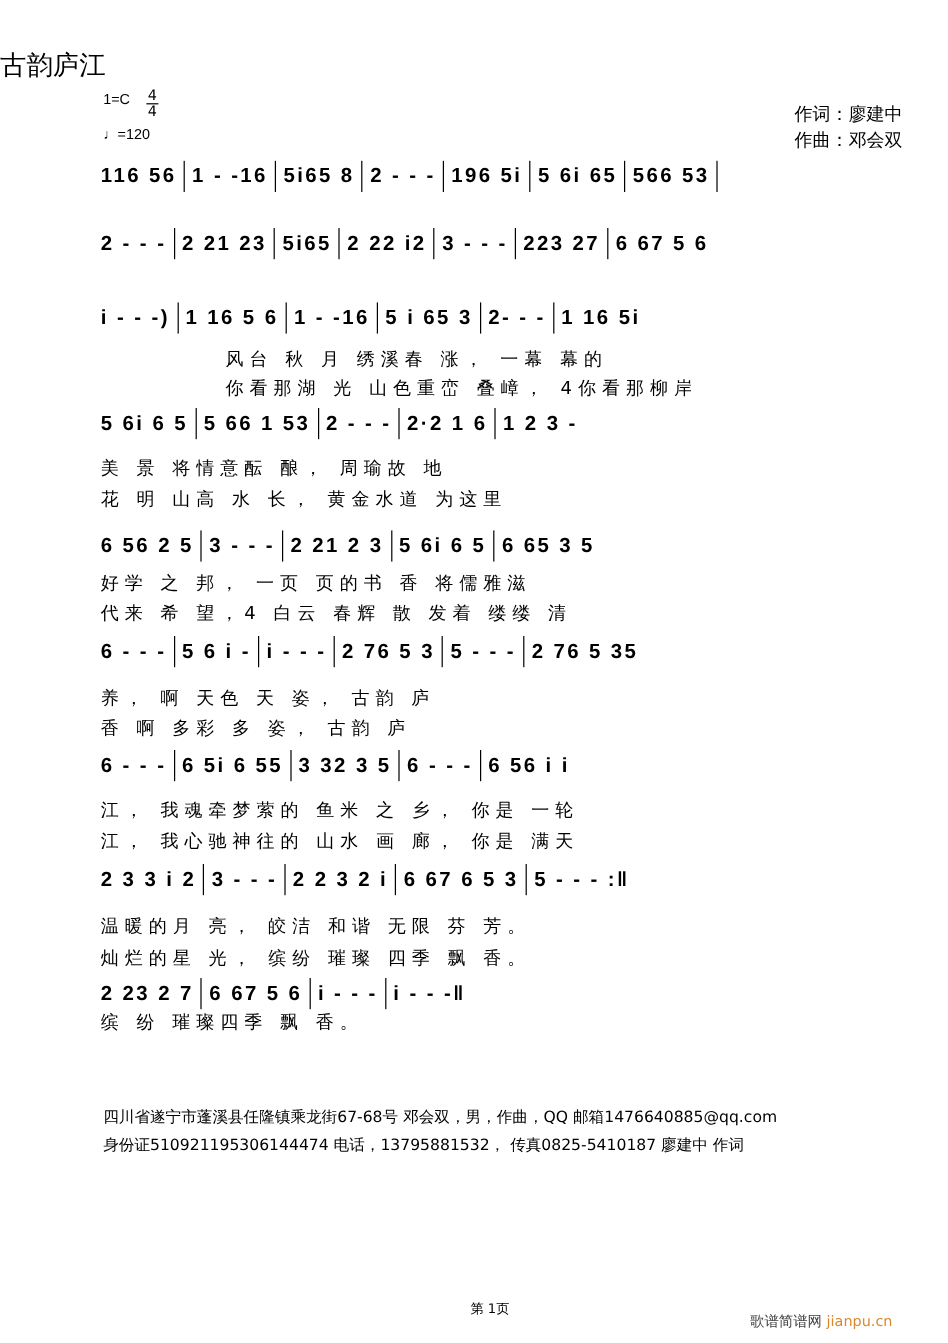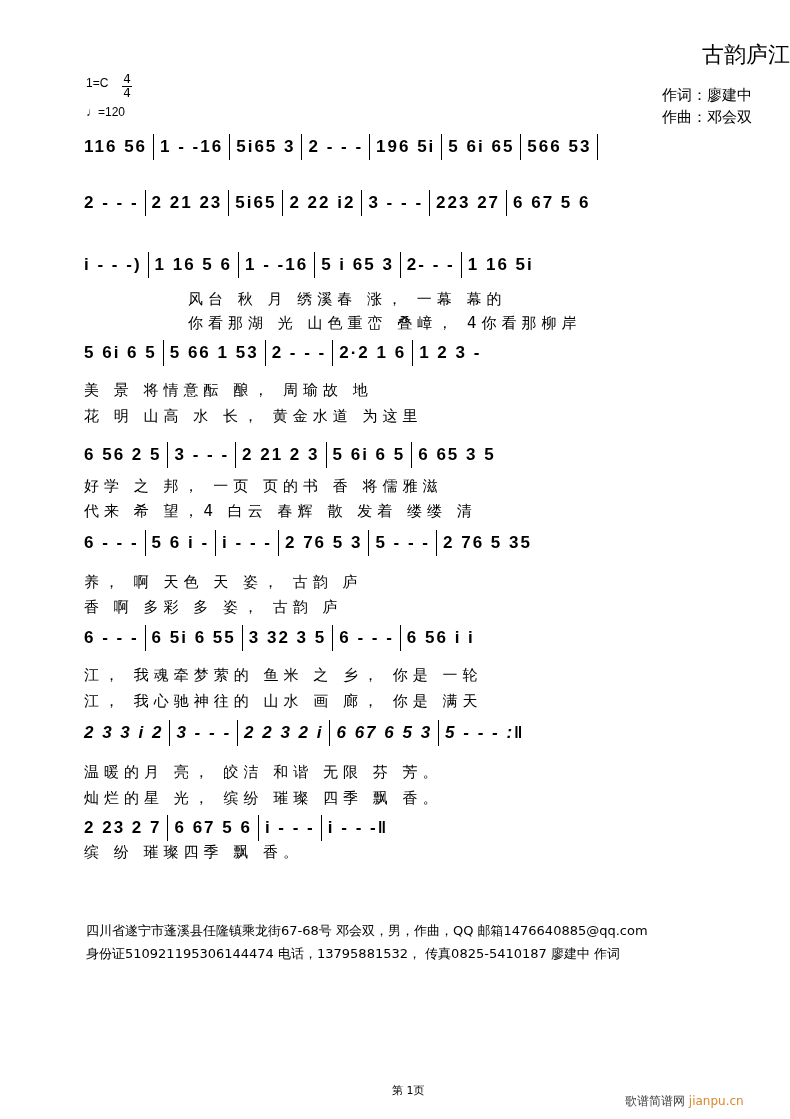--- a/index.html
+++ b/index.html
@@ -1,18 +1,18 @@
 <!DOCTYPE html>
 <html><head>
 <meta charset="utf-8">
 <style>
   html,body{margin:0;padding:0;background:#fff;}
   body{width:790px;height:1119px;position:relative;overflow:hidden;font-family:"DejaVu Sans",sans-serif;color:#000;}
   .abs{position:absolute;white-space:nowrap;}
-  .title{left:0;width:790px;top:40px;text-align:right;font-size:22px;}
+  .title{left:0;width:790px;top:40px;text-align:left;font-size:22px;}
   .key{left:86px;top:76px;font-size:12px;font-family:"Liberation Sans",sans-serif;}
   .meter{left:121px;top:74px;font-size:12px;line-height:11px;text-align:center;width:12px;}
   .meter .bar{border-top:1px solid #000;width:10px;margin:1px auto;}
   .tempo{left:86px;top:105px;font-size:12px;font-family:"Liberation Sans",sans-serif;}
   .credit{font-size:15px;right:38px;}
   .row{left:84px;width:660px;height:26px;font-family:"Liberation Sans",sans-serif;font-weight:bold;font-size:17px;letter-spacing:2px;}
   .notes{display:flex;align-items:center;height:26px;}
   .bl{display:inline-block;width:1px;height:26px;background:#000;margin:0 6px;}
   .lyr{left:84px;font-size:15px;letter-spacing:5px;}
   .footer{left:86px;font-size:13px;}
@@ -34,21 +34,21 @@
 <div class="abs credit" style="top:86px">作词：廖建中</div>
 <div class="abs credit" style="top:108px">作曲：邓会双</div>
 
 <div id="score">
     <div class="abs row" style="top: 134px;">
       <div class="notes">
         <span>116 56</span>
         <span class="bl"></span>
         <span>1 - -16</span>
         <span class="bl"></span>
-        <span>5i65 3</span>
+        <span>5i65 8</span>
         <span class="bl"></span>
         <span>2 - - -</span>
         <span class="bl"></span>
         <span>196 5i</span>
         <span class="bl"></span>
         <span>5 6i 65</span>
         <span class="bl"></span>
         <span>566 53</span>
         <span class="bl"></span>
         <span></span>
@@ -133,21 +133,21 @@
         <span class="bl"></span>
         <span>6 5i 6 55</span>
         <span class="bl"></span>
         <span>3 32 3 5</span>
         <span class="bl"></span>
         <span>6 - - -</span>
         <span class="bl"></span>
         <span>6 56 i i</span>
       </div>
     </div>
-    <div class="abs row" style="top: 720px; font-style: italic;">
+    <div class="abs row" style="top: 720px;">
       <div class="notes">
         <span>2 3 3 i 2</span>
         <span class="bl"></span>
         <span>3 - - -</span>
         <span class="bl"></span>
         <span>2 2 3 2 i</span>
         <span class="bl"></span>
         <span>6 67 6 5 3</span>
         <span class="bl"></span>
         <span>5 - - - :‖</span>

